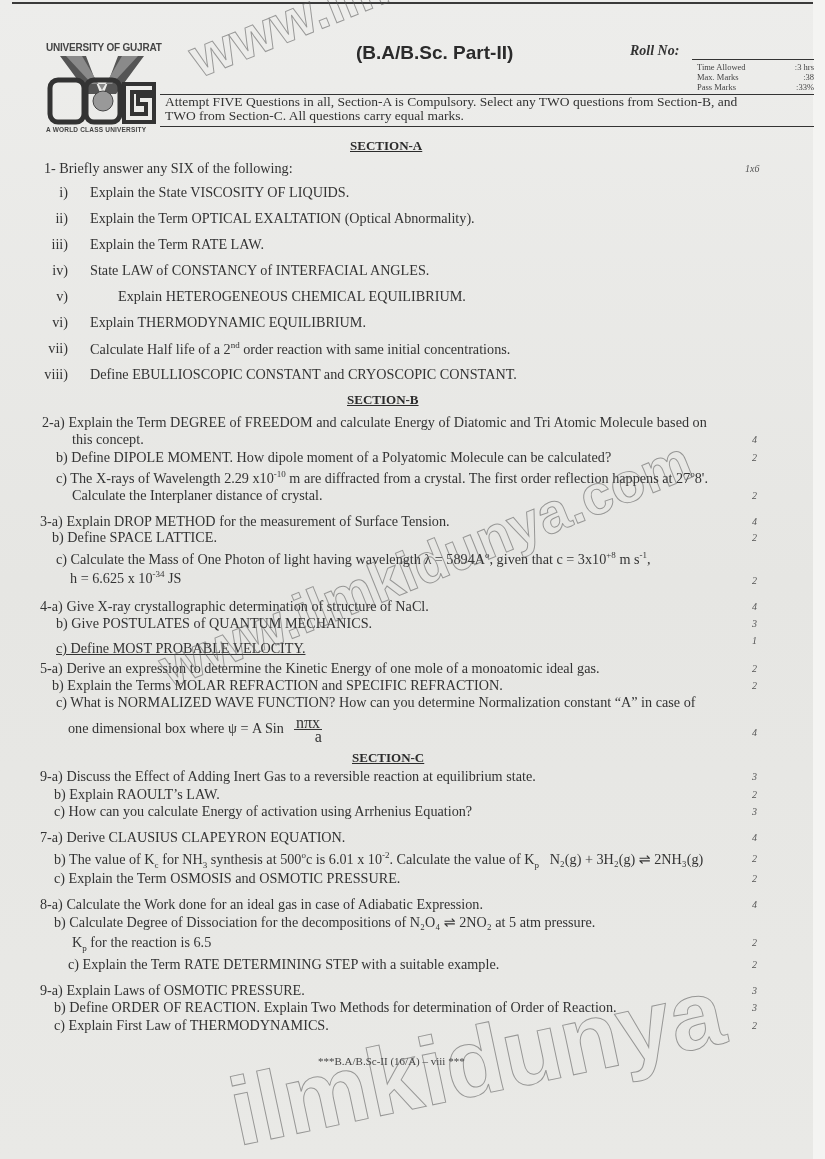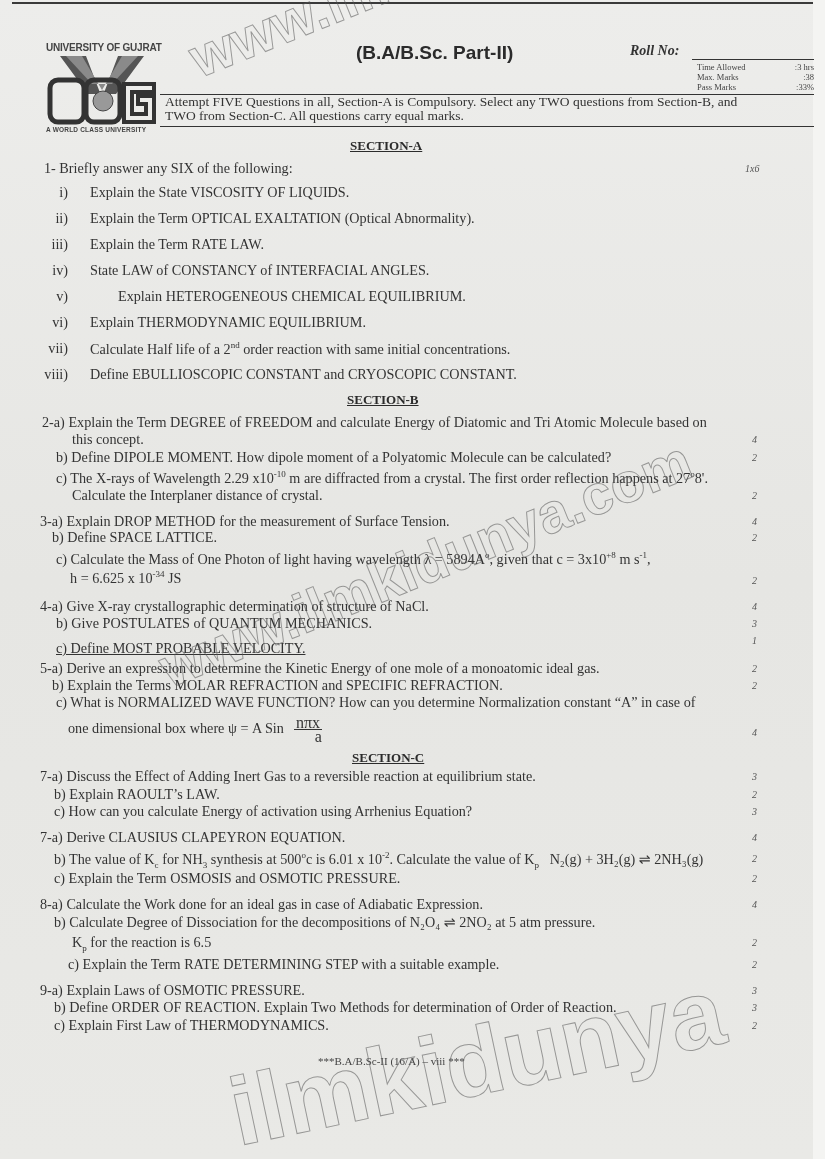--- a/index.html
+++ b/index.html
@@ -143,21 +143,21 @@
   <div class="line" style="left:40px; top:660px;">5-a) Derive an expression to determine the Kinetic Energy of one mole of a monoatomic ideal gas.</div>
   <div class="mark" style="top:663px;">2</div>
   <div class="line" style="left:52px; top:677px;">b) Explain the Terms MOLAR REFRACTION and SPECIFIC REFRACTION.</div>
   <div class="mark" style="top:680px;">2</div>
   <div class="line" style="left:56px; top:694px;">c) What is NORMALIZED WAVE FUNCTION? How can you determine Normalization constant “A” in case of</div>
   <div class="line" style="left:68px; top:716px;"><span>one dimensional box where ψ = A Sin</span><span class="frac"><span class="num">nπx</span><span>a</span></span></div>
   <div class="mark" style="top:727px;">4</div>
 
   <div class="section-head" style="left:352px; top:750px;">SECTION-C</div>
 
-  <div class="line" style="left:40px; top:768px;">7-a) Discuss the Effect of Adding Inert Gas to a reversible reaction at equilibrium state.</div>
+  <div class="line" style="left:40px; top:768px;">9-a) Discuss the Effect of Adding Inert Gas to a reversible reaction at equilibrium state.</div>
   <div class="mark" style="top:771px;">3</div>
   <div class="line" style="left:54px; top:786px;">b) Explain RAOULT’s LAW.</div>
   <div class="mark" style="top:789px;">2</div>
   <div class="line" style="left:54px; top:803px;">c) How can you calculate Energy of activation using Arrhenius Equation?</div>
   <div class="mark" style="top:806px;">3</div>
 
   <div class="line" style="left:40px; top:829px;">7-a) Derive CLAUSIUS CLAPEYRON EQUATION.</div>
   <div class="mark" style="top:832px;">4</div>
   <div class="line" style="left:54px; top:850px;"><span>b) The value of K</span><sub>c</sub><span> for NH</span><sub>3</sub><span> synthesis at 500</span><sup>o</sup><span>c is 6.01 x 10</span><sup>-2</sup><span>. Calculate the value of K</span><sub>p</sub>&nbsp;&nbsp;&nbsp;<span>N₂(g) + 3H₂(g) ⇌ 2NH₃(g)</span></div>
   <div class="mark" style="top:853px;">2</div>

